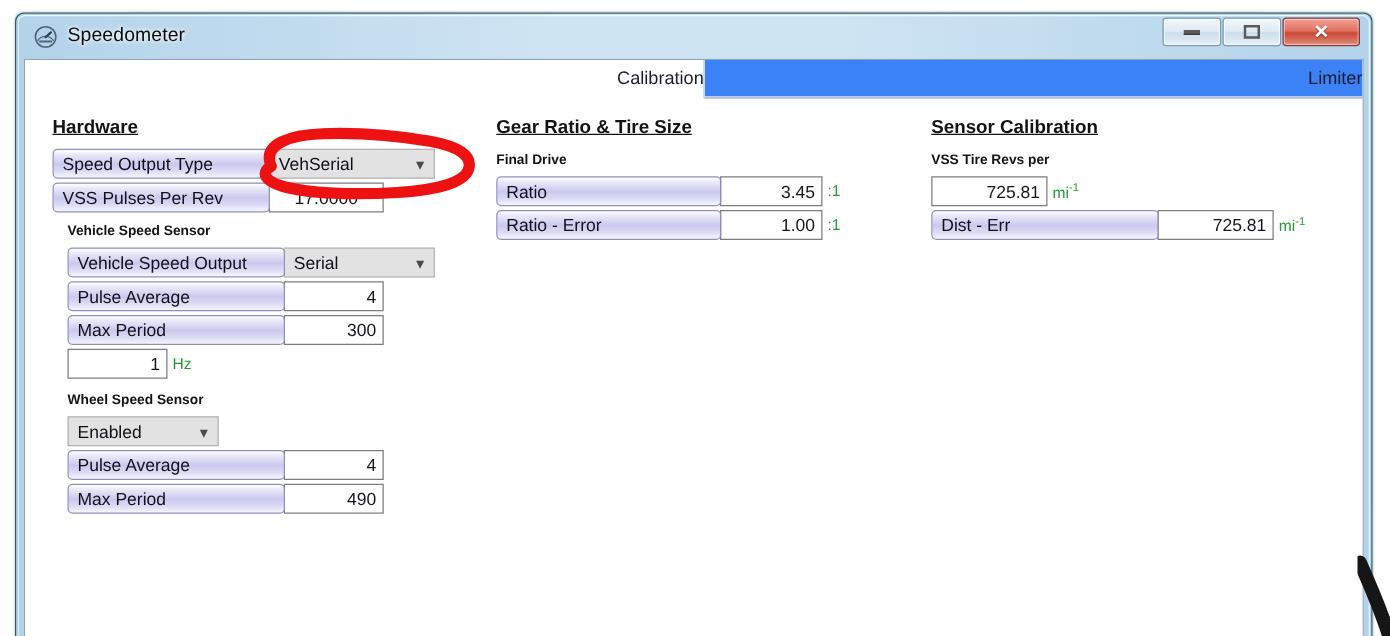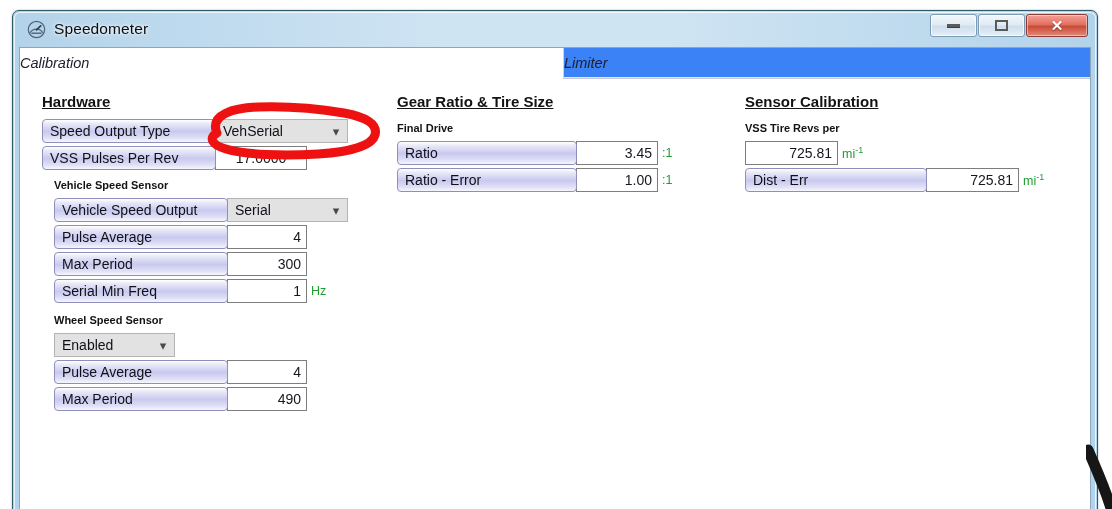--- a/index.html
+++ b/index.html
@@ -127,26 +127,25 @@
   .tabstrip {
     position: relative;
     height: 31px;
     display: flex;
     background: #ffffff;
   }
   .tab {
     height: 31px;
     display: flex;
     align-items: center;
-    justify-content: flex-start;
+    justify-content: flex-end;
     font-size: 14.5px;
     color: #1d1d2e;
     box-sizing: border-box;
     white-space: nowrap;
-    font-style: italic;
   }
   .tab.active {
     width: 543px;
     background: #ffffff;
     border-bottom: 1px solid #ffffff;
   }
   .tab.inactive {
     flex: 1;
     background: #3b82f6;
     border: 1px solid #d3d3d3;
@@ -340,21 +339,20 @@
             <div class="field-label" style="width:174px;">Pulse Average</div>
             <div class="field-value" style="width:80px;">4</div>
           </div>
 
           <div class="field-row" style="margin-left:12px;">
             <div class="field-label" style="width:174px;">Max Period</div>
             <div class="field-value" style="width:80px;">300</div>
           </div>
 
           <div class="field-row" style="margin-left:12px;">
-            <div class="field-label" style="width:174px;">Serial Min Freq</div>
             <div class="field-value" style="width:80px;">1</div>
             <span class="unit">Hz</span>
           </div>
 
           <div class="sub-title" style="margin:11px 0 7px 12px;">Wheel Speed Sensor</div>
 
           <div class="field-row" style="margin-left:12px;">
             <div class="field-combo" style="width:121px;">
               <span class="combo-text">Enabled</span>
               <span class="combo-arrow">▾</span>

